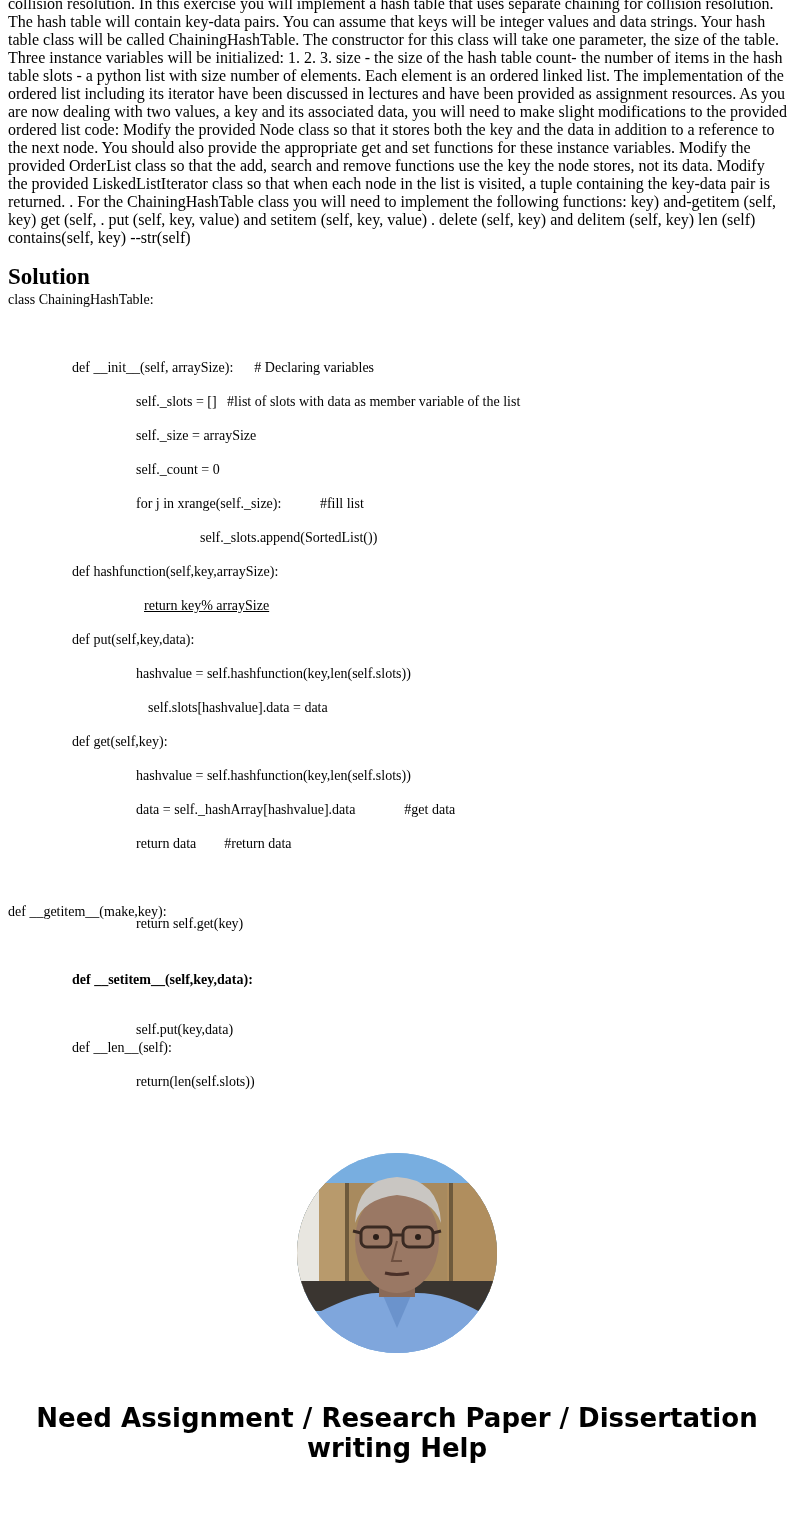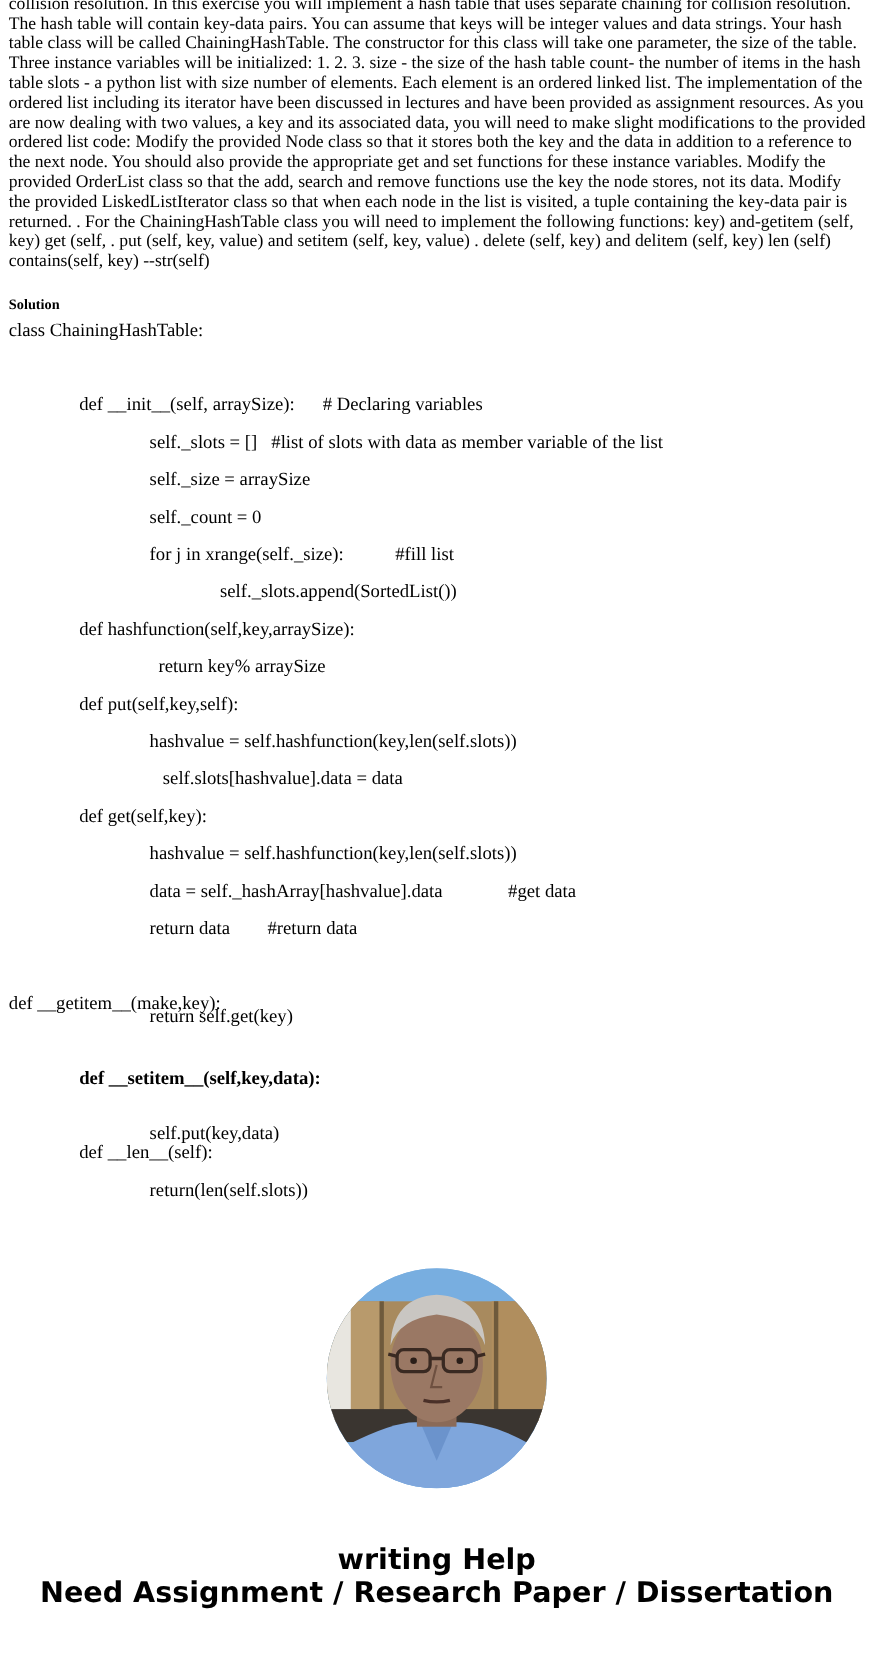--- a/index.html
+++ b/index.html
@@ -18,28 +18,28 @@
     width: 780px;
     font-size: 16px;
     line-height: 18px;
     margin: 0;
   }
   .solution-heading {
     position: absolute;
     left: 8px;
     top: 266px;
     margin: 0;
-    font-size: 13px;
+    font-size: 23px;
     font-weight: bold;
     line-height: 22px;
   }
   .code-line {
     position: absolute;
     margin: 0;
-    font-size: 17px;
+    font-size: 14px;
     line-height: 18px;
     white-space: pre;
   }
   .avatar {
     position: absolute;
     left: 297px;
     top: 1153px;
     width: 200px;
     height: 200px;
     border-radius: 50%;
@@ -69,22 +69,22 @@
 
 <div id="code-block">
     <p class="code-line" style="left: 8px; top: 291px;">class ChainingHashTable:</p>
     <p class="code-line" style="left: 72px; top: 359px;">def __init__(self, arraySize):      # Declaring variables</p>
     <p class="code-line" style="left: 136px; top: 393px;">self._slots = []   #list of slots with data as member variable of the list</p>
     <p class="code-line" style="left: 136px; top: 427px;">self._size = arraySize</p>
     <p class="code-line" style="left: 136px; top: 461px;">self._count = 0</p>
     <p class="code-line" style="left: 136px; top: 495px;">for j in xrange(self._size):           #fill list</p>
     <p class="code-line" style="left: 200px; top: 529px;">self._slots.append(SortedList())</p>
     <p class="code-line" style="left: 72px; top: 563px;">def hashfunction(self,key,arraySize):</p>
-    <p class="code-line" style="left: 144px; top: 597px;">return key% arraySize</p>
-    <p class="code-line" style="left: 72px; top: 631px;">def put(self,key,self):</p>
+    <p class="code-line" style="left: 144px; top: 597px; text-decoration: underline;">return key% arraySize</p>
+    <p class="code-line" style="left: 72px; top: 631px;">def put(self,key,data):</p>
     <p class="code-line" style="left: 136px; top: 665px;">hashvalue = self.hashfunction(key,len(self.slots))</p>
     <p class="code-line" style="left: 148px; top: 699px; text-align: right;">self.slots[hashvalue].data = data</p>
     <p class="code-line" style="left: 72px; top: 733px;">def get(self,key):</p>
     <p class="code-line" style="left: 136px; top: 767px;">hashvalue = self.hashfunction(key,len(self.slots))</p>
     <p class="code-line" style="left: 136px; top: 801px;">data = self._hashArray[hashvalue].data              #get data</p>
     <p class="code-line" style="left: 136px; top: 835px;">return data        #return data</p>
     <p class="code-line" style="left: 8px; top: 903px;">def __getitem__(make,key):</p>
     <p class="code-line" style="left: 136px; top: 915px;">return self.get(key)</p>
     <p class="code-line" style="left: 72px; top: 971px; font-weight: bold;">def __setitem__(self,key,data):</p>
     <p class="code-line" style="left: 136px; top: 1005px; margin-top: 16px;">self.put(key,data)</p>
@@ -124,15 +124,15 @@
     <circle cx="79" cy="84" r="3" fill="#2a1e18"></circle>
     <circle cx="121" cy="84" r="3" fill="#2a1e18"></circle>
 
     <path d="M100 88 L95 108 L105 108" fill="none" stroke="#6e5040" stroke-width="2"></path>
 
     <path d="M88 120 Q100 123 112 120" fill="none" stroke="#4a3028" stroke-width="3"></path>
   </svg>
 </div>
 
 <div class="footer">
+  <div>Need Assignment / Research Paper / Dissertation</div>
   <div>writing Help</div>
-  <div>Need Assignment / Research Paper / Dissertation</div>
 </div>
 
 </body></html>

